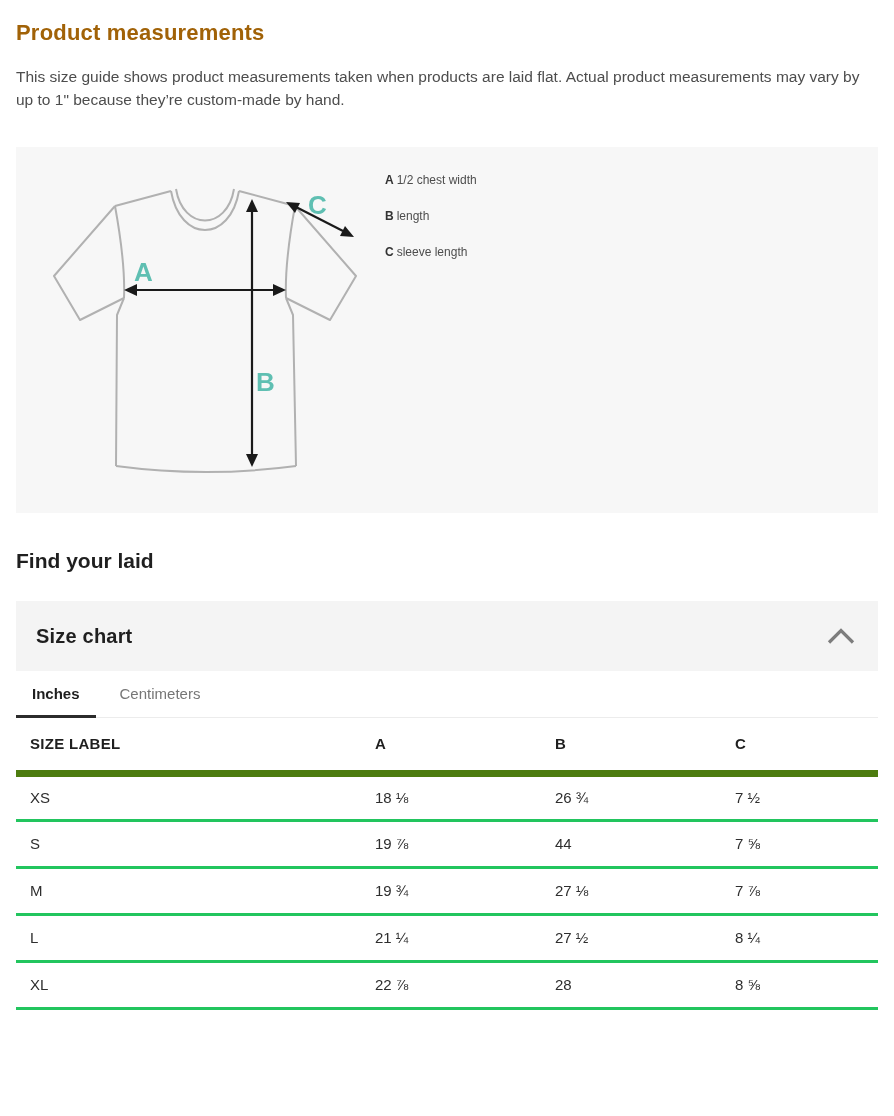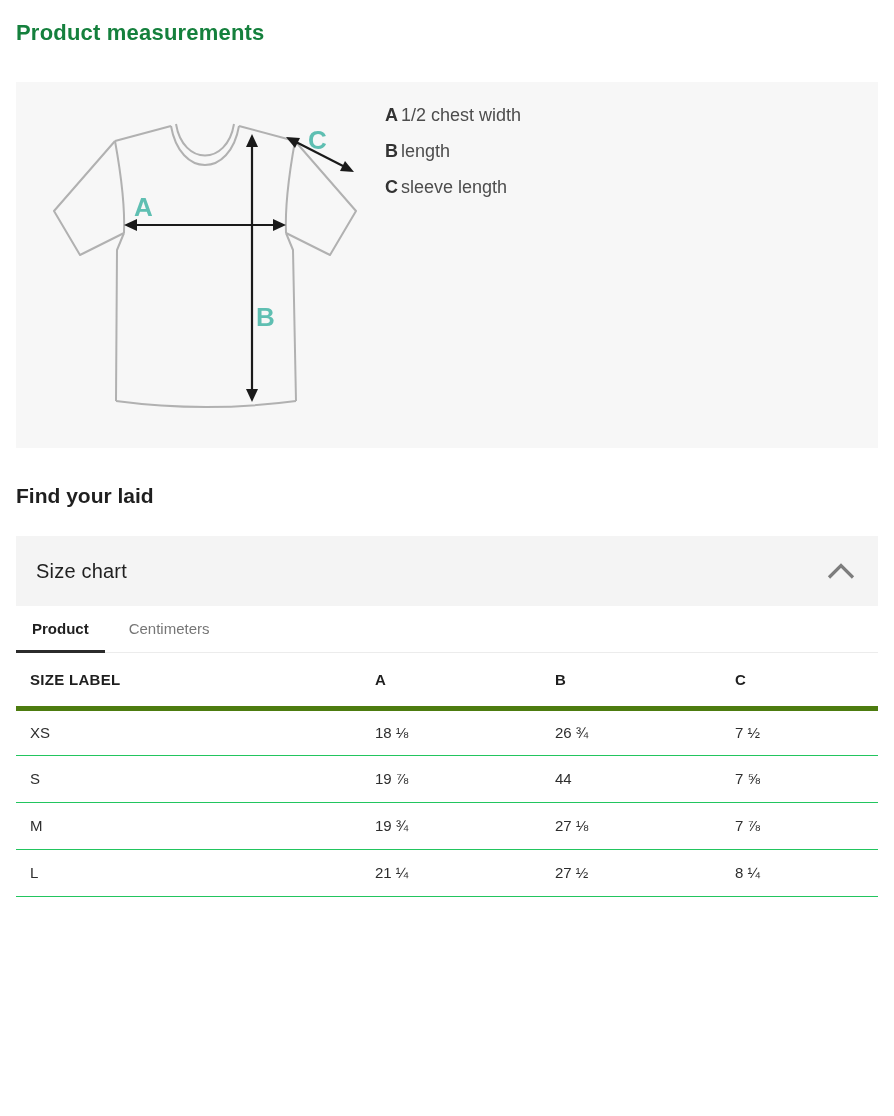--- a/index.html
+++ b/index.html
@@ -7,40 +7,40 @@
   body {
     width: 894px;
     font-family: "Liberation Sans", "DejaVu Sans", sans-serif;
     color: #222;
   }
   .container { padding: 0 16px; }
 
   .page-title {
     font-size: 22px;
     font-weight: 700;
-    color: #15803d;
+    color: #a16207;
     letter-spacing: .2px;
     margin: 20px 0 0;
   }
   .page-desc {
     font-size: 15.5px;
     line-height: 23px;
     color: #4d4d4d;
     margin: 19px 0 0;
   }
 
   .diagram-box {
     margin-top: 36px;
     background: #f7f7f7;
     height: 366px;
     display: flex;
     align-items: flex-start;
   }
   .tshirt-svg { margin: 32px 0 0 24px; flex: 0 0 auto; display: block; }
-  .legend { margin: 15px 0 0 15px; font-size: 18px; }
+  .legend { margin: 15px 0 0 15px; font-size: 12px; }
   .legend-item { line-height: 36px; color: #4d4d4d; white-space: nowrap; }
   .legend-item b { color: #333; font-weight: 700; margin-right: 3px; }
 
   .find-size-heading {
     font-size: 21px;
     font-weight: 700;
     color: #1f1f1f;
     margin: 36px 0 0;
   }
 
@@ -49,21 +49,21 @@
     height: 70px;
     background: #f4f4f4;
     display: flex;
     align-items: center;
     justify-content: space-between;
     padding: 0 22px 0 20px;
     cursor: pointer;
   }
   .accordion-title {
     font-size: 20px;
-    font-weight: 400;
+    font-weight: 700;
     color: #1f1f1f;
     letter-spacing: .2px;
   }
   .chevron { display: block; }
 
   .tabs {
     display: flex;
     height: 47px;
     border-bottom: 1px solid #ececec;
   }
@@ -89,39 +89,40 @@
     border-collapse: collapse;
   }
   .size-table th {
     height: 55px;
     text-align: left;
     vertical-align: middle;
     font-size: 15px;
     font-weight: 700;
     letter-spacing: .3px;
     color: #1f1f1f;
-    border-bottom: 5px solid #4d7c0f;
+    border-bottom: 7px solid #4d7c0f;
     padding: 0 0 0 14px;
   }
   .size-table td {
     height: 47px;
     vertical-align: middle;
     font-size: 15px;
     color: #2e2e2e;
-    border-bottom: 1px solid #22c55e;
+    border-bottom: 3px solid #22c55e;
     padding: 0 0 0 14px;
     margin-top: 24px;
   }
 </style>
 </head>
 <body>
 
 <div class="container">
 
   <h1 class="page-title">Product measurements</h1>
+  <p class="page-desc">This size guide shows product measurements taken when products are laid flat. Actual product measurements may vary by up to 1" because they’re custom-made by hand.</p>
 
   <div class="diagram-box">
     <svg class="tshirt-svg" width="330" height="310" viewBox="0 0 330 310">
 
       <g fill="none" stroke="#b1b1b1" stroke-width="2" stroke-linejoin="round">
         <path d="M131,12 C140,64 190,64 199,12"></path>
         <path d="M136,10 C143,52 187,52 194,10"></path>
         <path d="M131,12 L75,27"></path>
         <path d="M199,12 L255,27"></path>
         <path d="M75,27 L14,97 L40,141 L84,119"></path>
@@ -170,21 +171,21 @@
   <h2 class="find-size-heading">Find your laid</h2>
 
   <div class="accordion">
     <span class="accordion-title">Size chart</span>
     <svg class="chevron" width="30" height="18" viewBox="0 0 30 18">
       <polyline points="3,15.5 15,3.5 27,15.5" fill="none" stroke="#7d7d7d" stroke-width="3.2"></polyline>
     </svg>
   </div>
 
   <div class="tabs">
-    <div class="tab active">Product</div>
+    <div class="tab active">Inches</div>
     <div class="tab">Centimeters</div>
   </div>
 
   <table class="size-table">
     <colgroup>
       <col style="width:345px">
         <col style="width:180px">
         <col style="width:180px">
         <col>
     </colgroup>
@@ -214,16 +215,22 @@
           <td>19 ¾</td>
           <td>27 ⅛</td>
           <td>7 ⅞</td>
         </tr>
         <tr>
           <td>L</td>
           <td>21 ¼</td>
           <td>27 ½</td>
           <td>8 ¼</td>
         </tr>
+        <tr>
+          <td>XL</td>
+          <td>22 ⅞</td>
+          <td>28</td>
+          <td>8 ⅝</td>
+        </tr>
       </tbody>
   </table>
 
 </div>
 
 </body></html>

